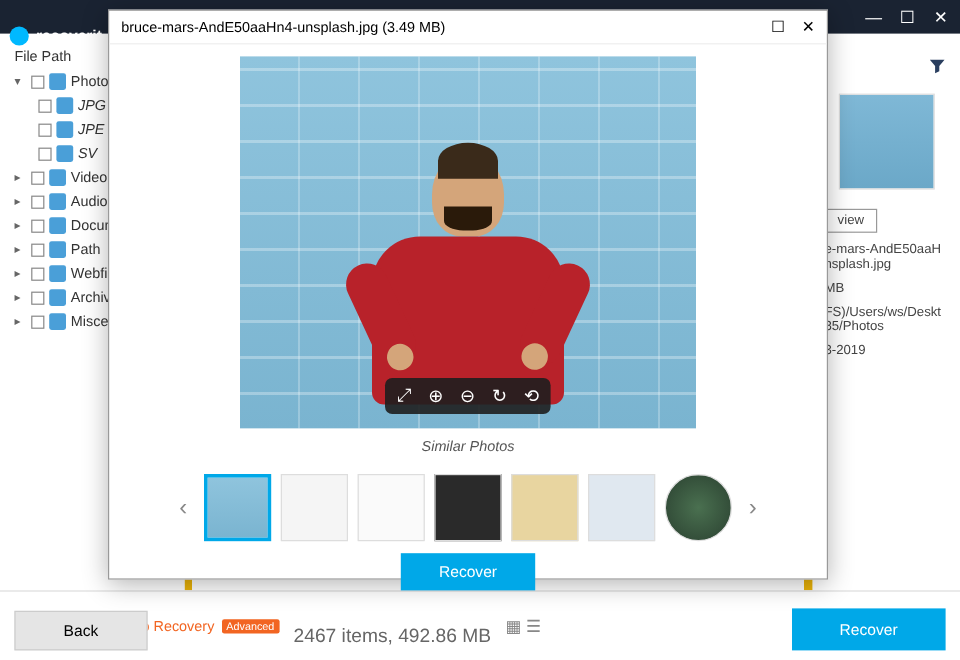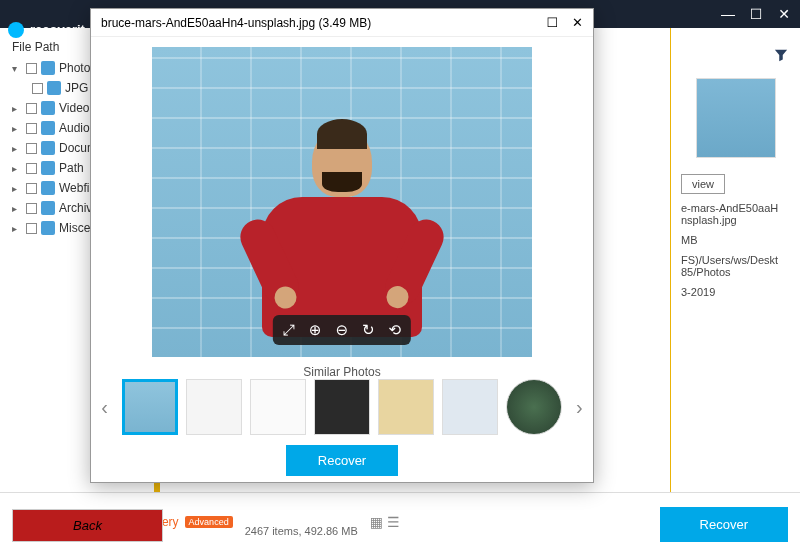--- a/index.html
+++ b/index.html
@@ -8,57 +8,57 @@
 .logo{display:flex;align-items:center;gap:6px;margin-top:31px;}
 .logo-icon{width:16px;height:16px;background:#00b9ff;border-radius:50%;position:relative;}
 .logo-text{color:#fff;font-size:13px;font-weight:600;}
 .win-controls{display:flex;gap:12px;}
 .win-btn{color:#fff;font-size:14px;cursor:pointer;width:16px;text-align:center;}
 .main{display:flex;height:calc(100% - 28px - 58px);}
 .sidebar{width:160px;border-right:6px solid #eab308;padding:8px 4px;overflow:hidden;}
 .file-path{font-size:12px;padding:4px 8px;color:#333;}
 .tree{font-size:12px;}
 .tree-item{display:flex;align-items:center;padding:3px 4px;gap:4px;cursor:pointer;}
-.tree-item.child{padding-left:28px;}
+.tree-item.child{padding-left:28px;font-style:italic;}
 .tree-item.root{padding-left:8px;}
 .chev{font-size:10px;color:#666;width:10px;}
 .cbox{width:11px;height:11px;border:1px solid #888;}
 .ficon{width:14px;height:14px;background:#4a9fd8;border-radius:2px;}
 .tree-label{color:#333;}
 .content{flex:1;position:relative;}
-.right-panel{width:130px;padding:10px;font-size:11px;color:#444;border-left:1px solid #eab308;}
+.right-panel{width:130px;padding:10px;font-size:11px;color:#444;border-left:7px solid #eab308;}
 .right-panel div{margin-bottom:8px;}
 .filter-icon{position:absolute;top:48px;right:12px;width:14px;height:14px;}
 .preview-thumb{width:80px;height:80px;background:linear-gradient(#7fb8d6,#6ba8c8);margin:40px auto 10px;border:1px solid #ddd;}
 .view-btn{border:1px solid #999;padding:3px 10px;font-size:11px;margin:8px 0;display:inline-block;}
 .bottom-bar{position:absolute;bottom:0;left:0;right:0;height:58px;border-top:1px solid #ddd;display:flex;align-items:center;padding:0 12px;gap:12px;background:#fff;}
 .adv-recovery{color:#f26522;font-size:12px;display:flex;align-items:center;gap:6px;}
 .adv-badge{background:#f26522;color:#fff;font-size:9px;padding:1px 4px;border-radius:2px;}
-.back-btn{border:1px solid #ccc;background:#b91c1c;padding:8px 60px;font-size:13px;cursor:pointer;font-style:italic;}
+.back-btn{border:1px solid #ccc;background:#e5e5e5;padding:8px 40px;font-size:13px;cursor:pointer;}
 .recover-btn-main{background:#00a8e8;color:#fff;border:none;padding:10px 40px;font-size:13px;cursor:pointer;margin-left:auto;}
-.status-text{font-size:11px;color:#666;margin-top:19px;}
+.status-text{font-size:16px;color:#666;margin-top:19px;}
 .view-icons{display:flex;gap:4px;font-size:14px;color:#888;}
 
-.modal{position:absolute;top:8px;left:90px;width:504px;height:475px;background:#fff;border:1px solid #999;box-shadow:0 4px 20px rgba(0,0,0,0.3);display:flex;flex-direction:column;z-index:100;}
+.modal{position:absolute;top:8px;left:90px;width:600px;height:475px;background:#fff;border:1px solid #999;box-shadow:0 4px 20px rgba(0,0,0,0.3);display:flex;flex-direction:column;z-index:100;}
 .modal-title{display:flex;align-items:center;justify-content:space-between;padding:6px 10px;font-size:12px;border-bottom:1px solid #eee;}
 .modal-controls{display:flex;gap:14px;font-size:13px;}
 .modal-body{flex:1;display:flex;flex-direction:column;align-items:center;padding:10px;}
 .big-img{width:380px;height:310px;background:linear-gradient(180deg,#8fc4dd 0%,#7ab4d0 100%);position:relative;display:flex;align-items:flex-end;justify-content:center;}
 .person{width:180px;height:230px;position:relative;}
 .head{width:60px;height:70px;background:#d4a57a;border-radius:50% 50% 40% 40%;margin:0 auto;position:relative;}
 .hair{position:absolute;top:-8px;left:5px;right:5px;height:30px;background:#3a2a1a;border-radius:50% 50% 0 0;}
 .beard{position:absolute;bottom:5px;left:10px;right:10px;height:20px;background:#2a1a0a;border-radius:0 0 40% 40%;}
 .body-s{width:160px;height:140px;background:#b8222a;border-radius:40px 40px 10px 10px;margin:0 auto;position:relative;}
 .arm{position:absolute;width:35px;height:90px;background:#b8222a;border-radius:18px;}
 .arm.l{left:-10px;top:20px;transform:rotate(-25deg);}
 .arm.r{right:-10px;top:20px;transform:rotate(25deg);}
 .fist{width:22px;height:22px;background:#d4a57a;border-radius:50%;position:absolute;bottom:-5px;left:6px;}
 .img-toolbar{position:absolute;bottom:12px;left:50%;transform:translateX(-50%);background:rgba(30,30,30,0.9);border-radius:6px;padding:6px 10px;display:flex;gap:14px;}
 .tb-btn{color:#fff;font-size:15px;cursor:pointer;}
-.similar-label{font-size:12px;color:#555;margin:8px 0 0;}
+.similar-label{font-size:12px;color:#555;margin:8px 0 16px;font-style:italic;}
 .thumbs-row{display:flex;align-items:center;gap:8px;}
 .nav-arrow{font-size:20px;color:#888;cursor:pointer;padding:0 6px;}
 .thumb{width:56px;height:56px;border:1px solid #ddd;background:#eee;cursor:pointer;}
 .thumb.sel{border:3px solid #00a8e8;}
 .thumb.t1{background:linear-gradient(#8fc4dd,#7ab4d0);}
 .thumb.t2{background:#f5f5f5;}
 .thumb.t3{background:#fafafa;}
 .thumb.t4{background:#2a2a2a;}
 .thumb.t5{background:#e8d5a0;}
 .thumb.t6{background:#e0e8f0;}
@@ -89,20 +89,30 @@
           <span class="chev">▾</span>
           <span class="cbox"></span>
           <span class="ficon"></span>
           <span class="tree-label">Photo(</span>
         </div>
         <div class="tree-item child">
           <span class="cbox"></span>
           <span class="ficon"></span>
           <span class="tree-label">JPG</span>
         </div>
+        <div class="tree-item child">
+          <span class="cbox"></span>
+          <span class="ficon"></span>
+          <span class="tree-label">JPE</span>
+        </div>
+        <div class="tree-item child">
+          <span class="cbox"></span>
+          <span class="ficon"></span>
+          <span class="tree-label">SV</span>
+        </div>
         <div class="tree-item root">
           <span class="chev">▸</span>
           <span class="cbox"></span>
           <span class="ficon"></span>
           <span class="tree-label">Video(</span>
         </div>
         <div class="tree-item root">
           <span class="chev">▸</span>
           <span class="cbox"></span>
           <span class="ficon"></span>

